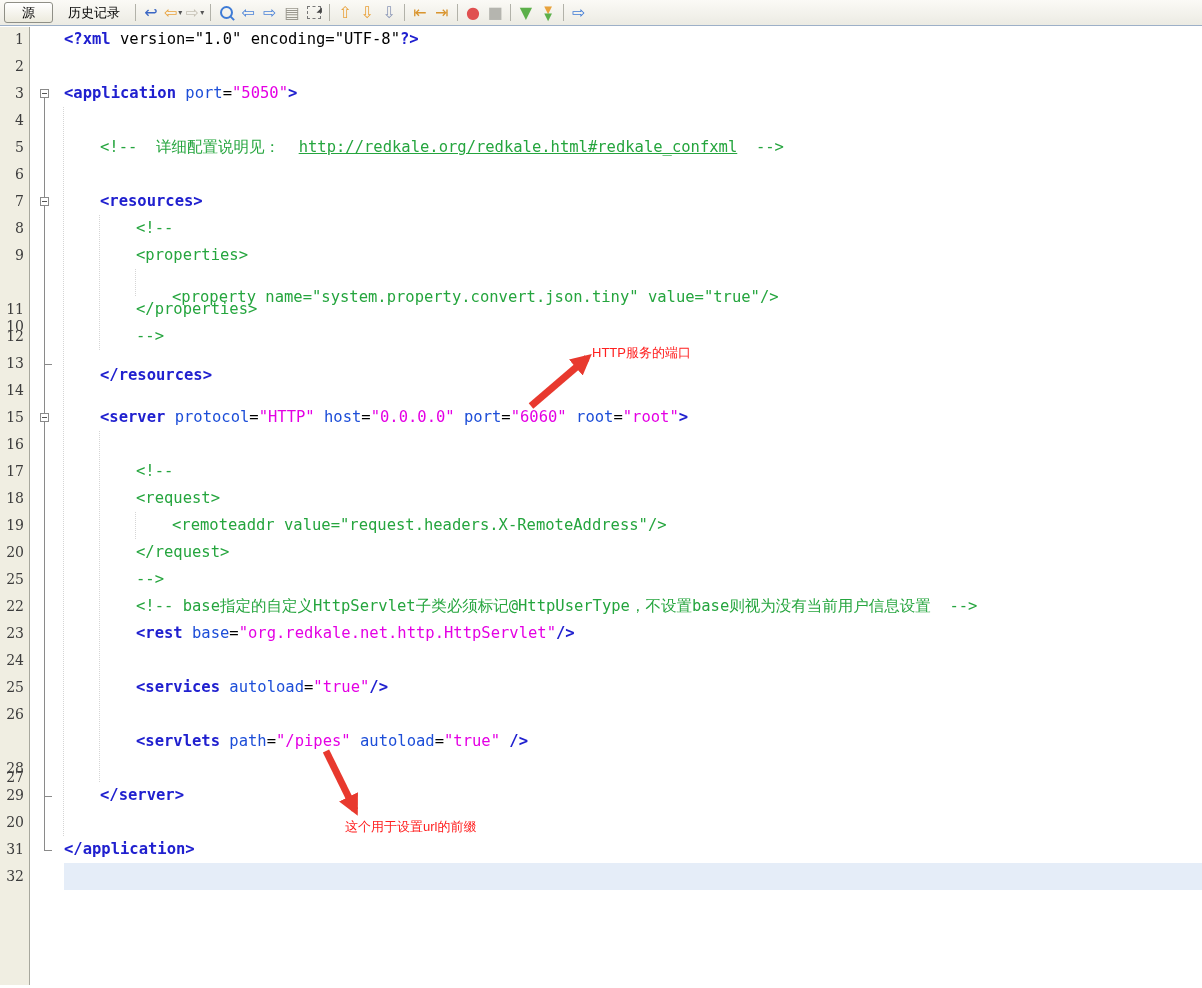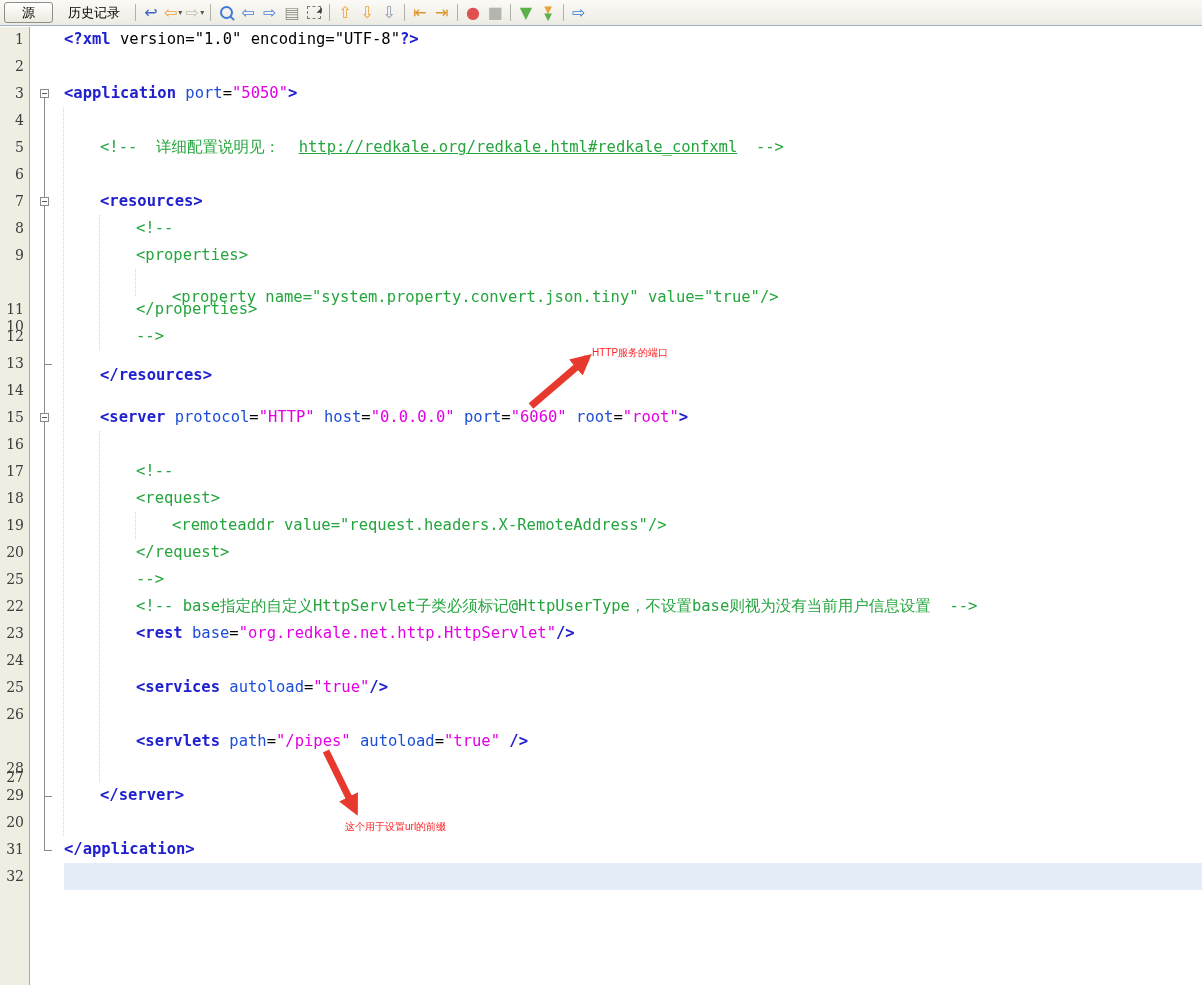--- a/index.html
+++ b/index.html
@@ -49,21 +49,21 @@
   .cline{position:absolute;height:27px;line-height:27px;white-space:pre;
          font-family:"DejaVu Sans Mono","Liberation Mono",monospace;font-size:15.5px;}
   .seg-xml{color:#2020cf;font-weight:bold;}
   .seg-attr{color:#1d4ed8;}
   .seg-val{color:#e400e4;}
   .seg-plain{color:#000;}
   .seg-com{color:#25a53e;}
   .seg-link{color:#25a53e;text-decoration:underline;}
   
   #arrowsvg{position:absolute;left:0;top:0;pointer-events:none;z-index:5;}
-  .anntext{position:absolute;color:#ff2020;font-size:10px;line-height:18px;z-index:6;
+  .anntext{position:absolute;color:#ff2020;font-size:13px;line-height:18px;z-index:6;
            font-family:"Liberation Sans","DejaVu Sans",sans-serif;}
 </style>
 </head>
 <body>
 
 <div class="toolbar">
   <button class="tab selected">源</button>
   <button class="tab plain">历史记录</button>
   <div id="iconbar">
       <span class="tsep"></span>

